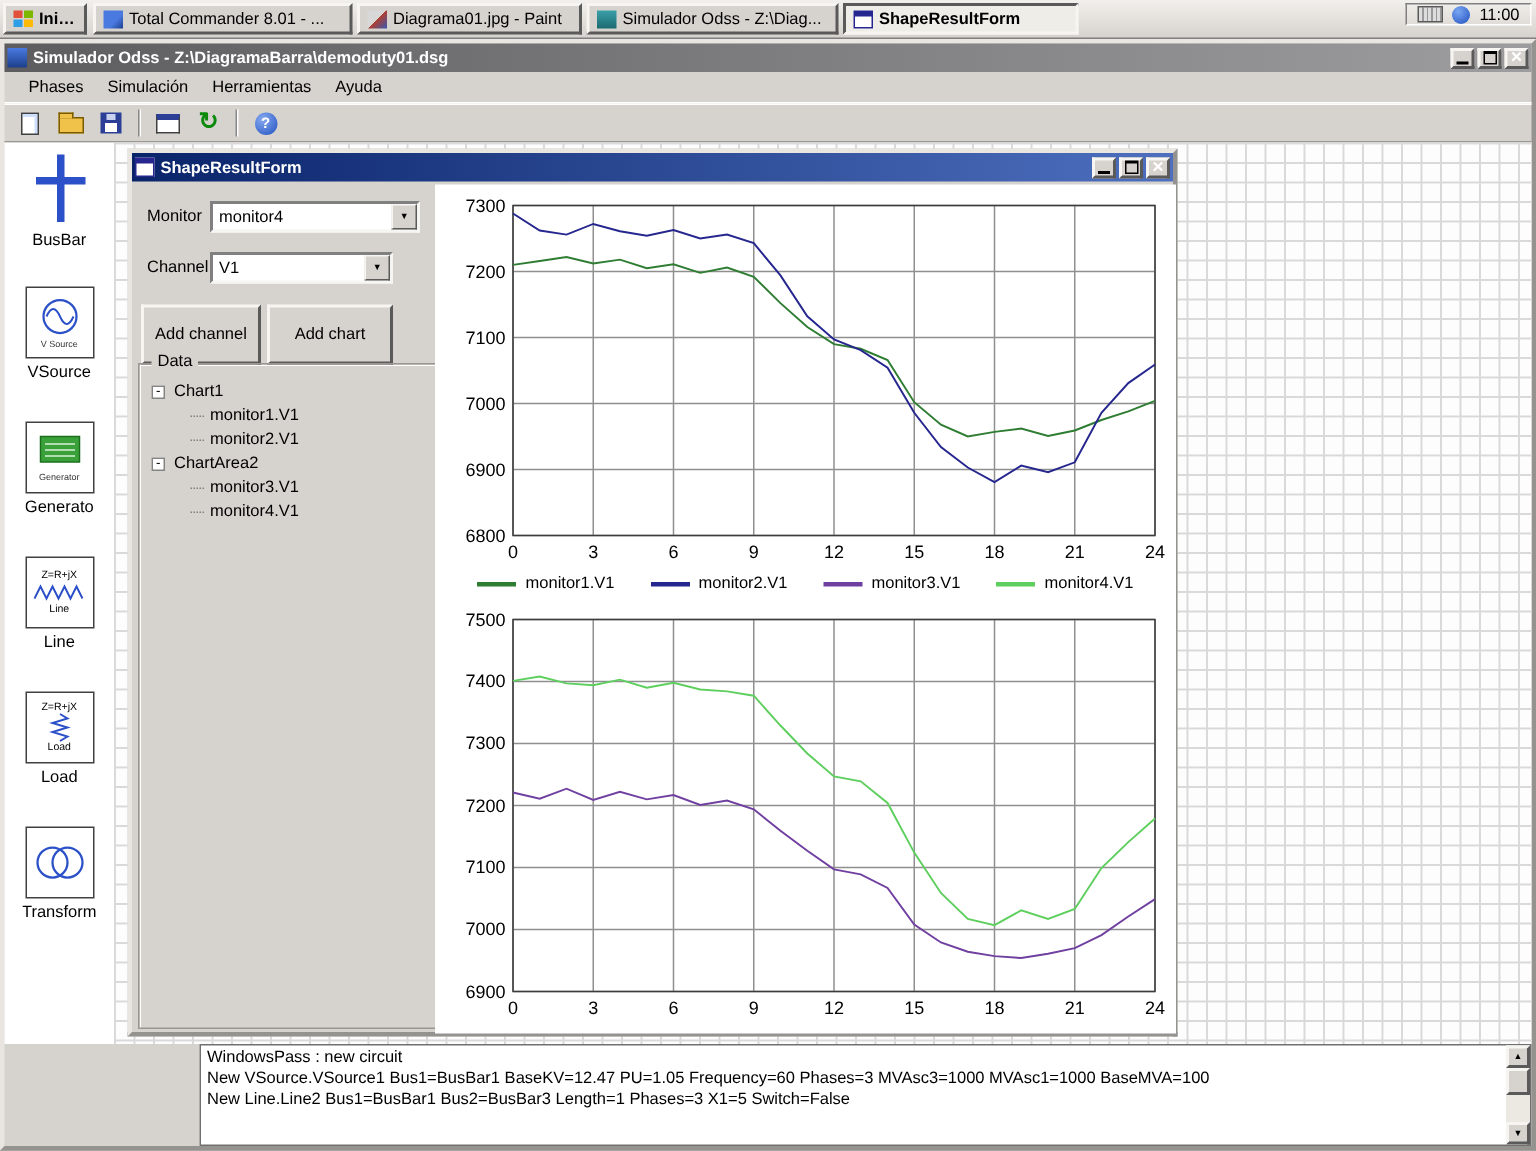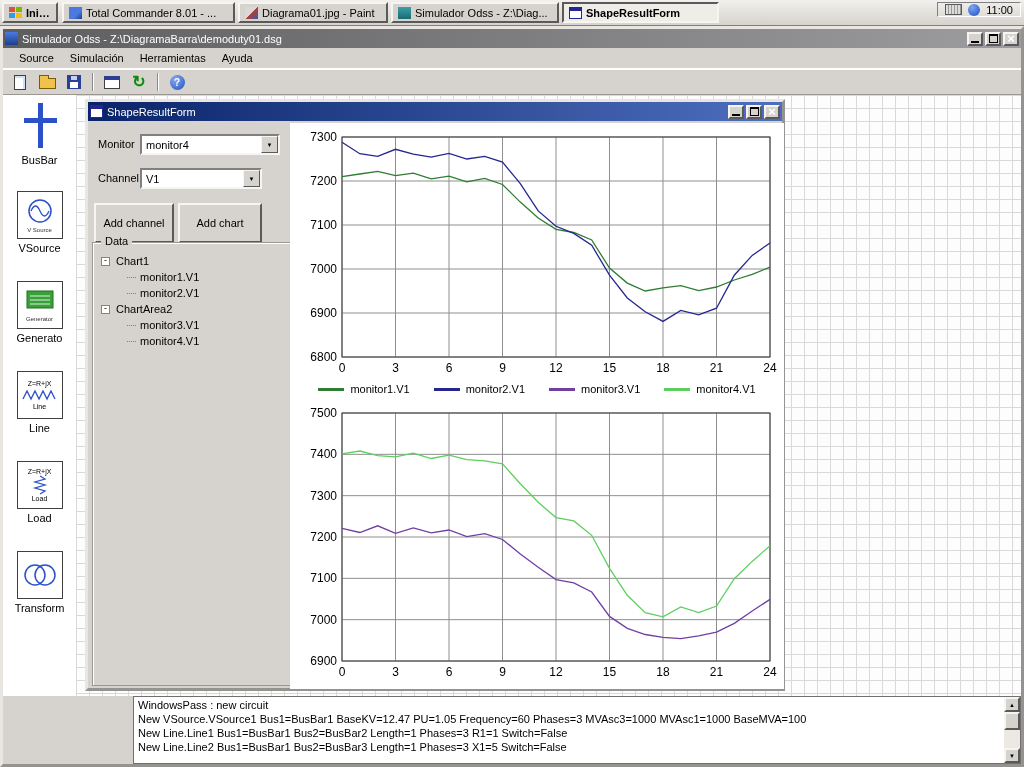--- a/index.html
+++ b/index.html
@@ -21,21 +21,21 @@
 .ticon.paint{background:linear-gradient(135deg,#d8d8d8 50%,#b04030 50%,#3858b0)}
 .ticon.sim{background:linear-gradient(#3aa0a8,#1c6a70)}
 .ticon.shape{background:#fff;border:1px solid #26268f;border-top:4px solid #26268f}
 .tray{position:absolute;right:3px;top:2px;height:15px;border:1px solid;border-color:#808080 #fff #fff #808080;display:flex;align-items:center;gap:6px;padding:0 7px}
 .kbd{display:inline-block;width:17px;height:11px;border:1px solid #5a5a5a;background:repeating-linear-gradient(90deg,#ddd 0 2px,#999 2px 3px)}
 .trayblue{display:inline-block;width:12px;height:12px;border-radius:50%;background:radial-gradient(circle at 35% 30%,#7ba6f2,#2050c0)}
 .clock{font-size:11px}
 
 
 .win{position:absolute;background:#d6d3ce;border:3px outset #e9e6e1}
-.titlebar{position:absolute;left:0;top:0;right:0;height:19px;display:flex;align-items:center;padding:0 2px;color:#fff;font-weight:normal;cursor:default}
+.titlebar{position:absolute;left:0;top:0;right:0;height:19px;display:flex;align-items:center;padding:0 2px;color:#fff;font-weight:bold;cursor:default}
 .titlebar.gray{background:linear-gradient(90deg,#5d5d60,#9d9d9f)}
 .titlebar.blue{background:linear-gradient(90deg,#0a246a,#4d6fbe)}
 .title-text{flex:1;overflow:hidden;white-space:nowrap;padding-left:4px}
 .tb-btns{display:flex;gap:2px}
 .tb-btn{width:16px;height:14px;background:#d6d3ce;border:2px solid;border-color:#f7f5f1 #5a5a5a #5a5a5a #f7f5f1;display:flex;align-items:center;justify-content:center;cursor:pointer}
 .g-min{width:8px;height:9px;border-bottom:2px solid #000}
 .g-max{width:9px;height:9px;border:1px solid #000;border-top:2px solid #000}
 .g-close::before{content:"×";font-size:13px;font-weight:bold;line-height:9px}
 .appicon{width:13px;height:13px;background:linear-gradient(#4a7ae0,#1c3f8c);flex:0 0 auto}
 .formicon-s{width:13px;height:13px;background:#fff;border:1px solid #26268f;border-top:4px solid #26268f;flex:0 0 auto}
@@ -154,21 +154,21 @@
         <span class="tb-btn">
             <span class="g-max"></span>
           </span>
         <span class="tb-btn">
             <span class="g-close"></span>
           </span>
       </span>
     </div>
 
     <div class="menubar">
-      <span class="menu-item">Source</span>
+      <span class="menu-item">Phases</span>
       <span class="menu-item">Simulación</span>
       <span class="menu-item">Herramientas</span>
       <span class="menu-item">Ayuda</span>
     </div>
 
     <div class="toolbar">
       <span class="tool">
           <span class="i-page"></span>
         </span>
       <span class="tool">
@@ -252,21 +252,20 @@
           <span class="pal-label">Transform</span>
         </div>
       </div>
 
       <div class="canvas-grid"></div>
 
       <div class="log">
         <div class="log-text">
           <div>WindowsPass : new circuit</div>
           <div>New VSource.VSource1 Bus1=BusBar1 BaseKV=12.47 PU=1.05 Frequency=60 Phases=3 MVAsc3=1000 MVAsc1=1000 BaseMVA=100</div>
-          <div>New Line.Line1 Bus1=BusBar1 Bus2=BusBar2 Length=1 Phases=3 R1=1 Switch=False</div>
           <div>New Line.Line2 Bus1=BusBar1 Bus2=BusBar3 Length=1 Phases=3 X1=5 Switch=False</div>
         </div>
         <div class="scrollbar">
           <span class="sb-btn sb-up"></span>
           <span class="sb-thumb"></span>
           <span class="sb-btn sb-down"></span>
         </div>
       </div>
 
       <div class="win form-window">

